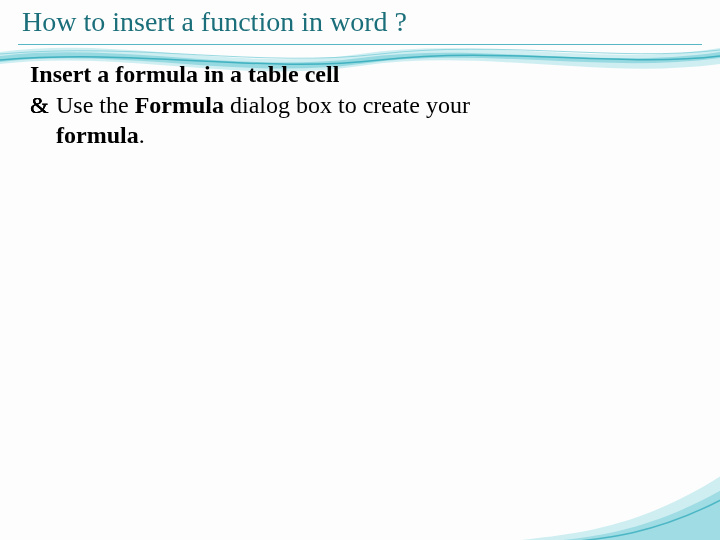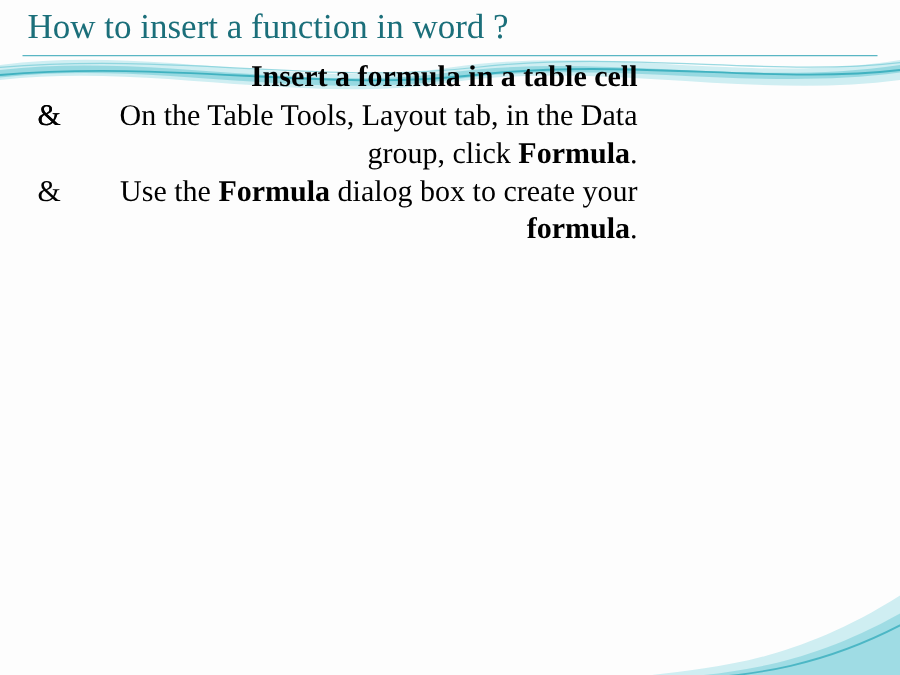--- a/index.html
+++ b/index.html
@@ -41,28 +41,27 @@
     position: absolute;
     top: 44px;
     left: 18px;
     width: 684px;
     height: 0;
     border-bottom: 1px solid #5ab6c4;
     z-index: 2;
   }
   .body {
     position: absolute;
-    top: 48px;
+    top: 60px;
     left: 30px;
     width: 480px;
     color: #000;
     font-size: 24px;
     line-height: 1.22;
     z-index: 2;
-    text-align: right;
   }
   .subheading {
     font-weight: bold;
     margin-bottom: 2px;
   }
   .bullet {
     position: relative;
     padding-left: 26px;
     margin-bottom: 2px;
   }
@@ -103,23 +102,20 @@
 
   <div class="body">
     <div class="subheading">Insert a formula in a table cell</div>
 
     <div class="bullet">
       <span class="glyph">&amp;</span>
     </div>
 
     <div class="bullet">
       <span class="glyph">&amp;</span>
-      <span>
-        <span>On the Table Tools, Layout tab, in the Data group, click </span><span class="b">Formula</span><span>.</span>
-      </span>
     </div>
 
     <div class="bullet">
       <span class="glyph">&amp;</span>
       <span>
         <span>Use the </span><span class="b">Formula</span><span> dialog box to create your </span><span class="b">formula</span><span>.</span>
       </span>
     </div>
   </div>
 

